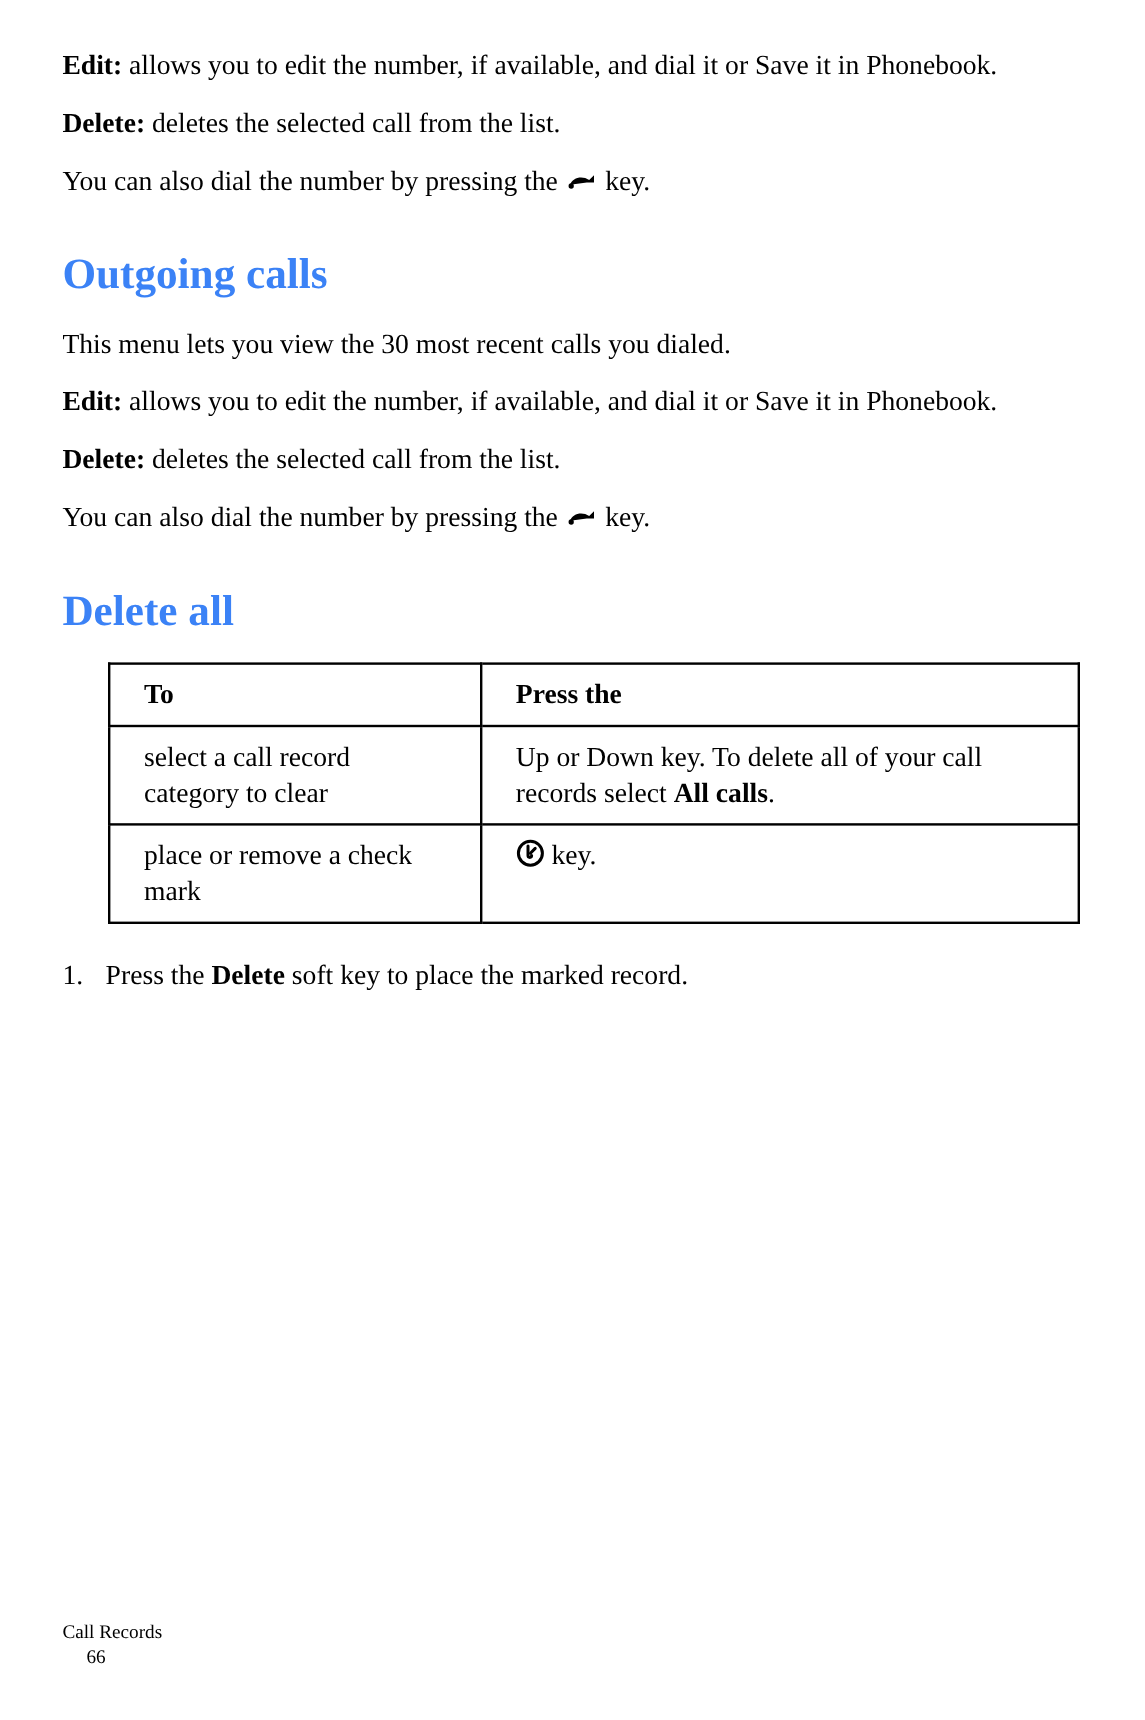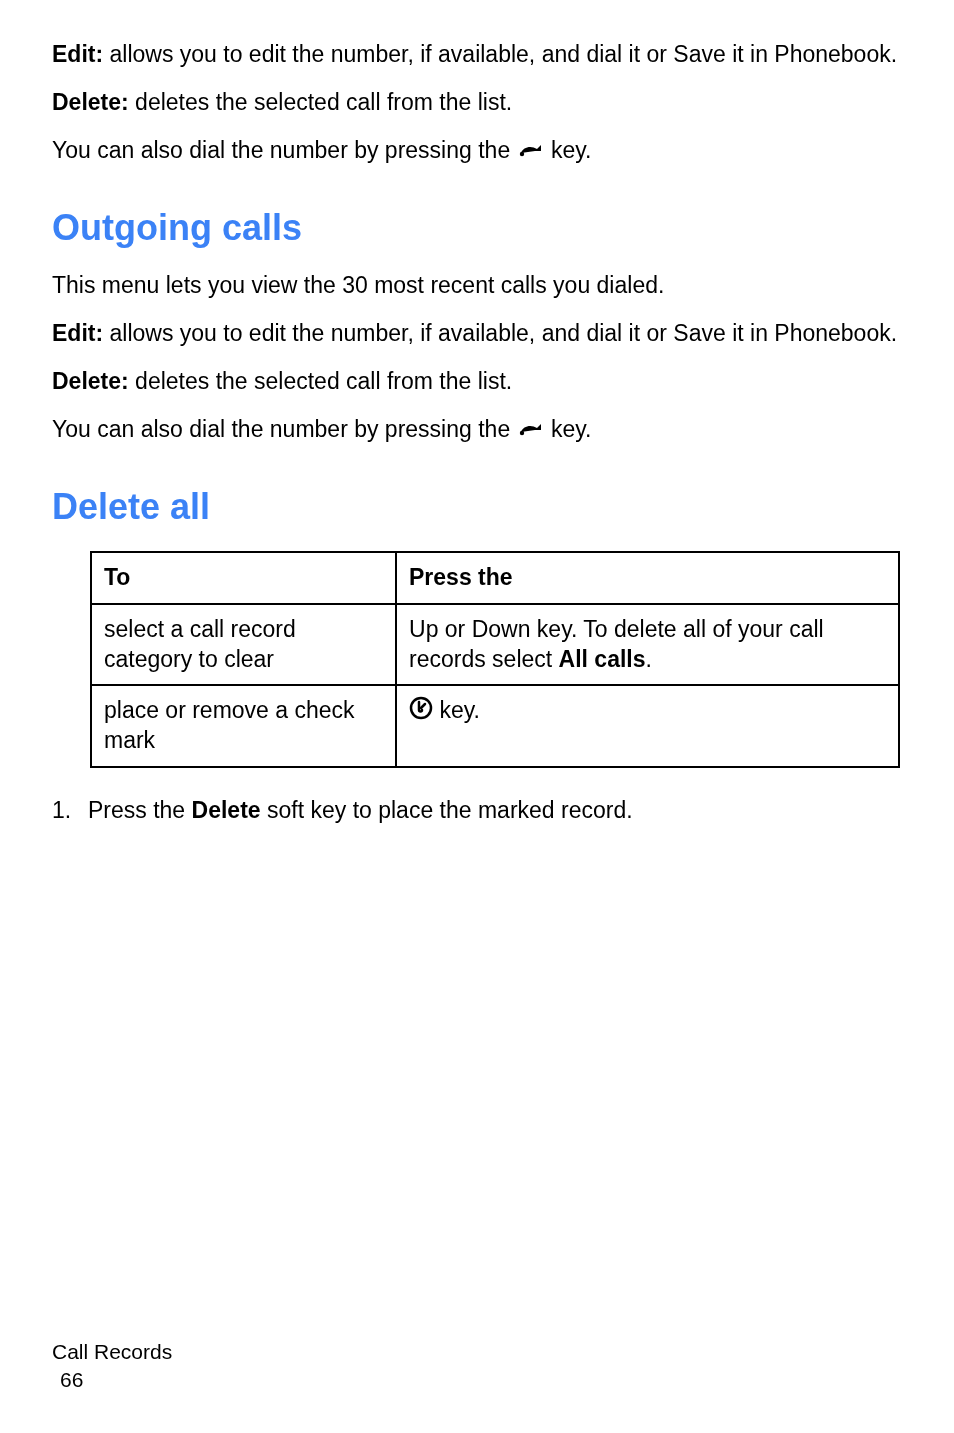--- a/index.html
+++ b/index.html
@@ -10,20 +10,21 @@
     font-family: Verdana, Arial, sans-serif;
     font-size: 23px;
     line-height: 1.3;
   }
   .page {
     box-sizing: border-box;
     width: 954px;
     height: 1433px;
     padding: 40px 48px 40px 52px;
     position: relative;
+    font-family: Liberation Serif, serif;
   }
   p {
     margin: 0 0 18px 0;
   }
   .heading {
     color: #3b82f6;
     font-weight: bold;
     font-size: 36px;
     margin: 38px 0 20px 0;
   }
@@ -31,45 +32,45 @@
     display: inline-block;
     vertical-align: middle;
   }
   table.tb {
     border-collapse: collapse;
     margin: 14px 0 28px 38px;
     width: 810px;
   }
   table.tb th, table.tb td {
     border: 2px solid #000;
-    padding: 10px 12px;
+    padding: 10px 28px;
     text-align: left;
     vertical-align: top;
     font-size: 23px;
     font-weight: normal;
   }
   table.tb th {
     font-weight: bold;
   }
   .ol-row {
     display: flex;
     margin: 10px 0 0 0;
   }
   .ol-num {
     width: 36px;
     flex: 0 0 36px;
   }
   .footer {
     position: absolute;
     left: 52px;
     bottom: 40px;
-    font-size: 21px;
+    font-size: 16px;
   }
   .footer .fn-line2 {
-    margin-left: 8px;
+    margin-left: 20px;
   }
   .bold { font-weight: bold; }
 </style>
 </head>
 <body>
 
 <div class="page">
 
   <p>
     <span class="bold">Edit:</span><span> allows you to edit the number, if available, and dial it or Save it in Phonebook.</span>

